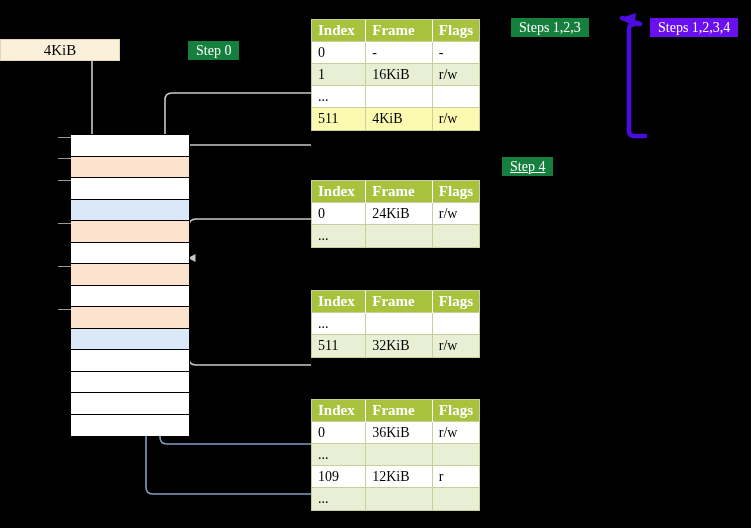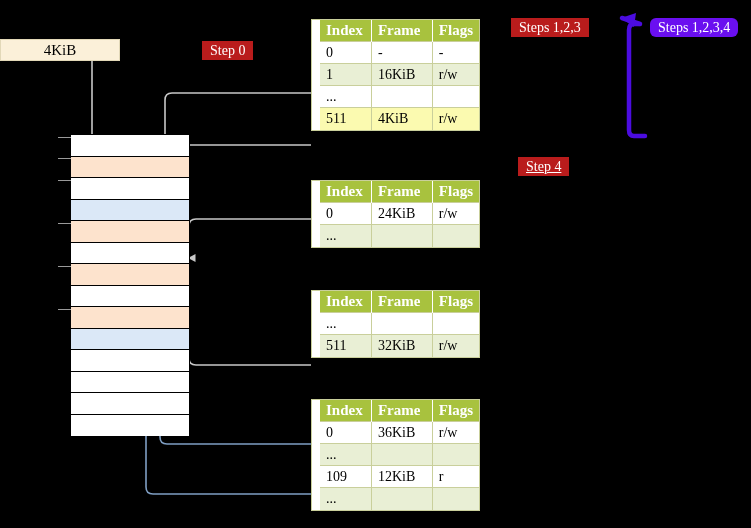--- a/index.html
+++ b/index.html
@@ -52,27 +52,27 @@
   .badge {
     position: absolute;
     height: 19px;
     line-height: 19px;
     padding: 0 8px;
     font-size: 14px;
     color: #ffffff;
     white-space: nowrap;
     box-sizing: border-box;
   }
-  .badge-crimson { background: #b91c1c; }
+  .badge-crimson { background: #15803d; }
   .badge-violet  { background: #6a0ff0; }
 
-  #badge-step0     { left: 202px; top: 41px; text-align: center; }
+  #badge-step0     { left: 188px; top: 41px; text-align: center; }
   #badge-steps123  { left: 511px; top: 18px; }
-  #badge-steps1234 { left: 650px; top: 18px; border-radius: 6px; }
-  #badge-step4     { left: 518px; top: 157px; text-decoration: underline; }
+  #badge-steps1234 { left: 650px; top: 18px; }
+  #badge-step4     { left: 502px; top: 157px; text-decoration: underline; }
 
   
   #memory {
     position: absolute;
     left: 70px;
     top: 134px;
     width: 120px;
     height: 281px;
     box-sizing: border-box;
     border: 1px solid #000000;
@@ -100,21 +100,20 @@
 
   
   .ptable {
     position: absolute;
     border: 1px solid #c9cf9b;
     box-sizing: border-box;
     background: #ffffff;
     border-collapse: collapse;
     font-size: 14px;
     color: #000000;
-    padding-left: 8px;
   }
   .ptable table {
     border-collapse: collapse;
     width: 100%;
   }
   .ptable th {
     background: #a8c23e;
     color: #ffffff;
     font-weight: bold;
     text-align: left;

